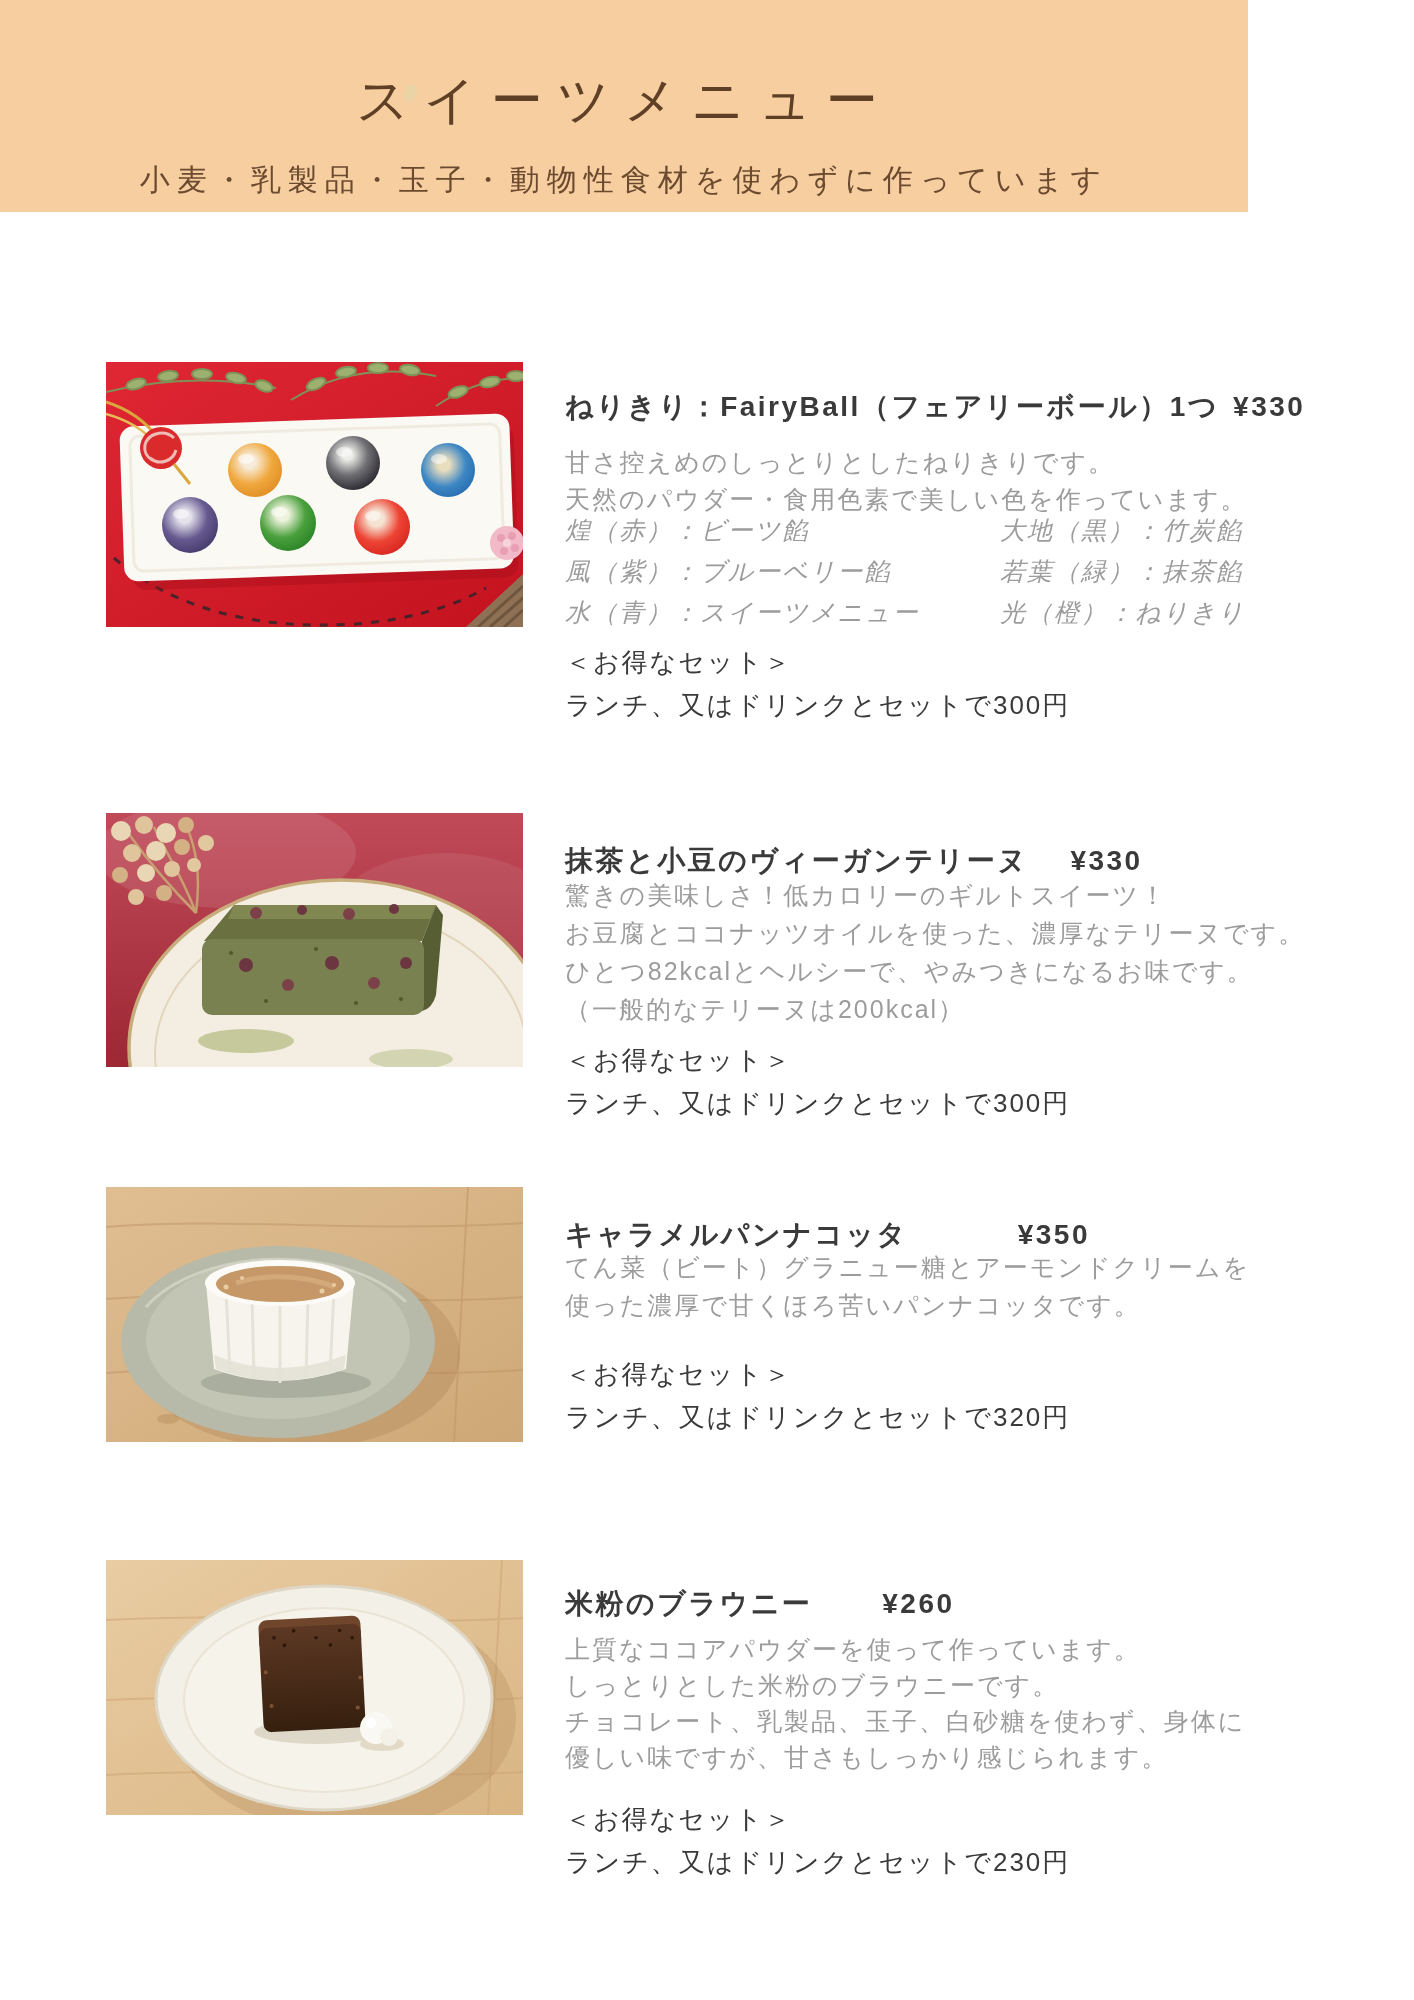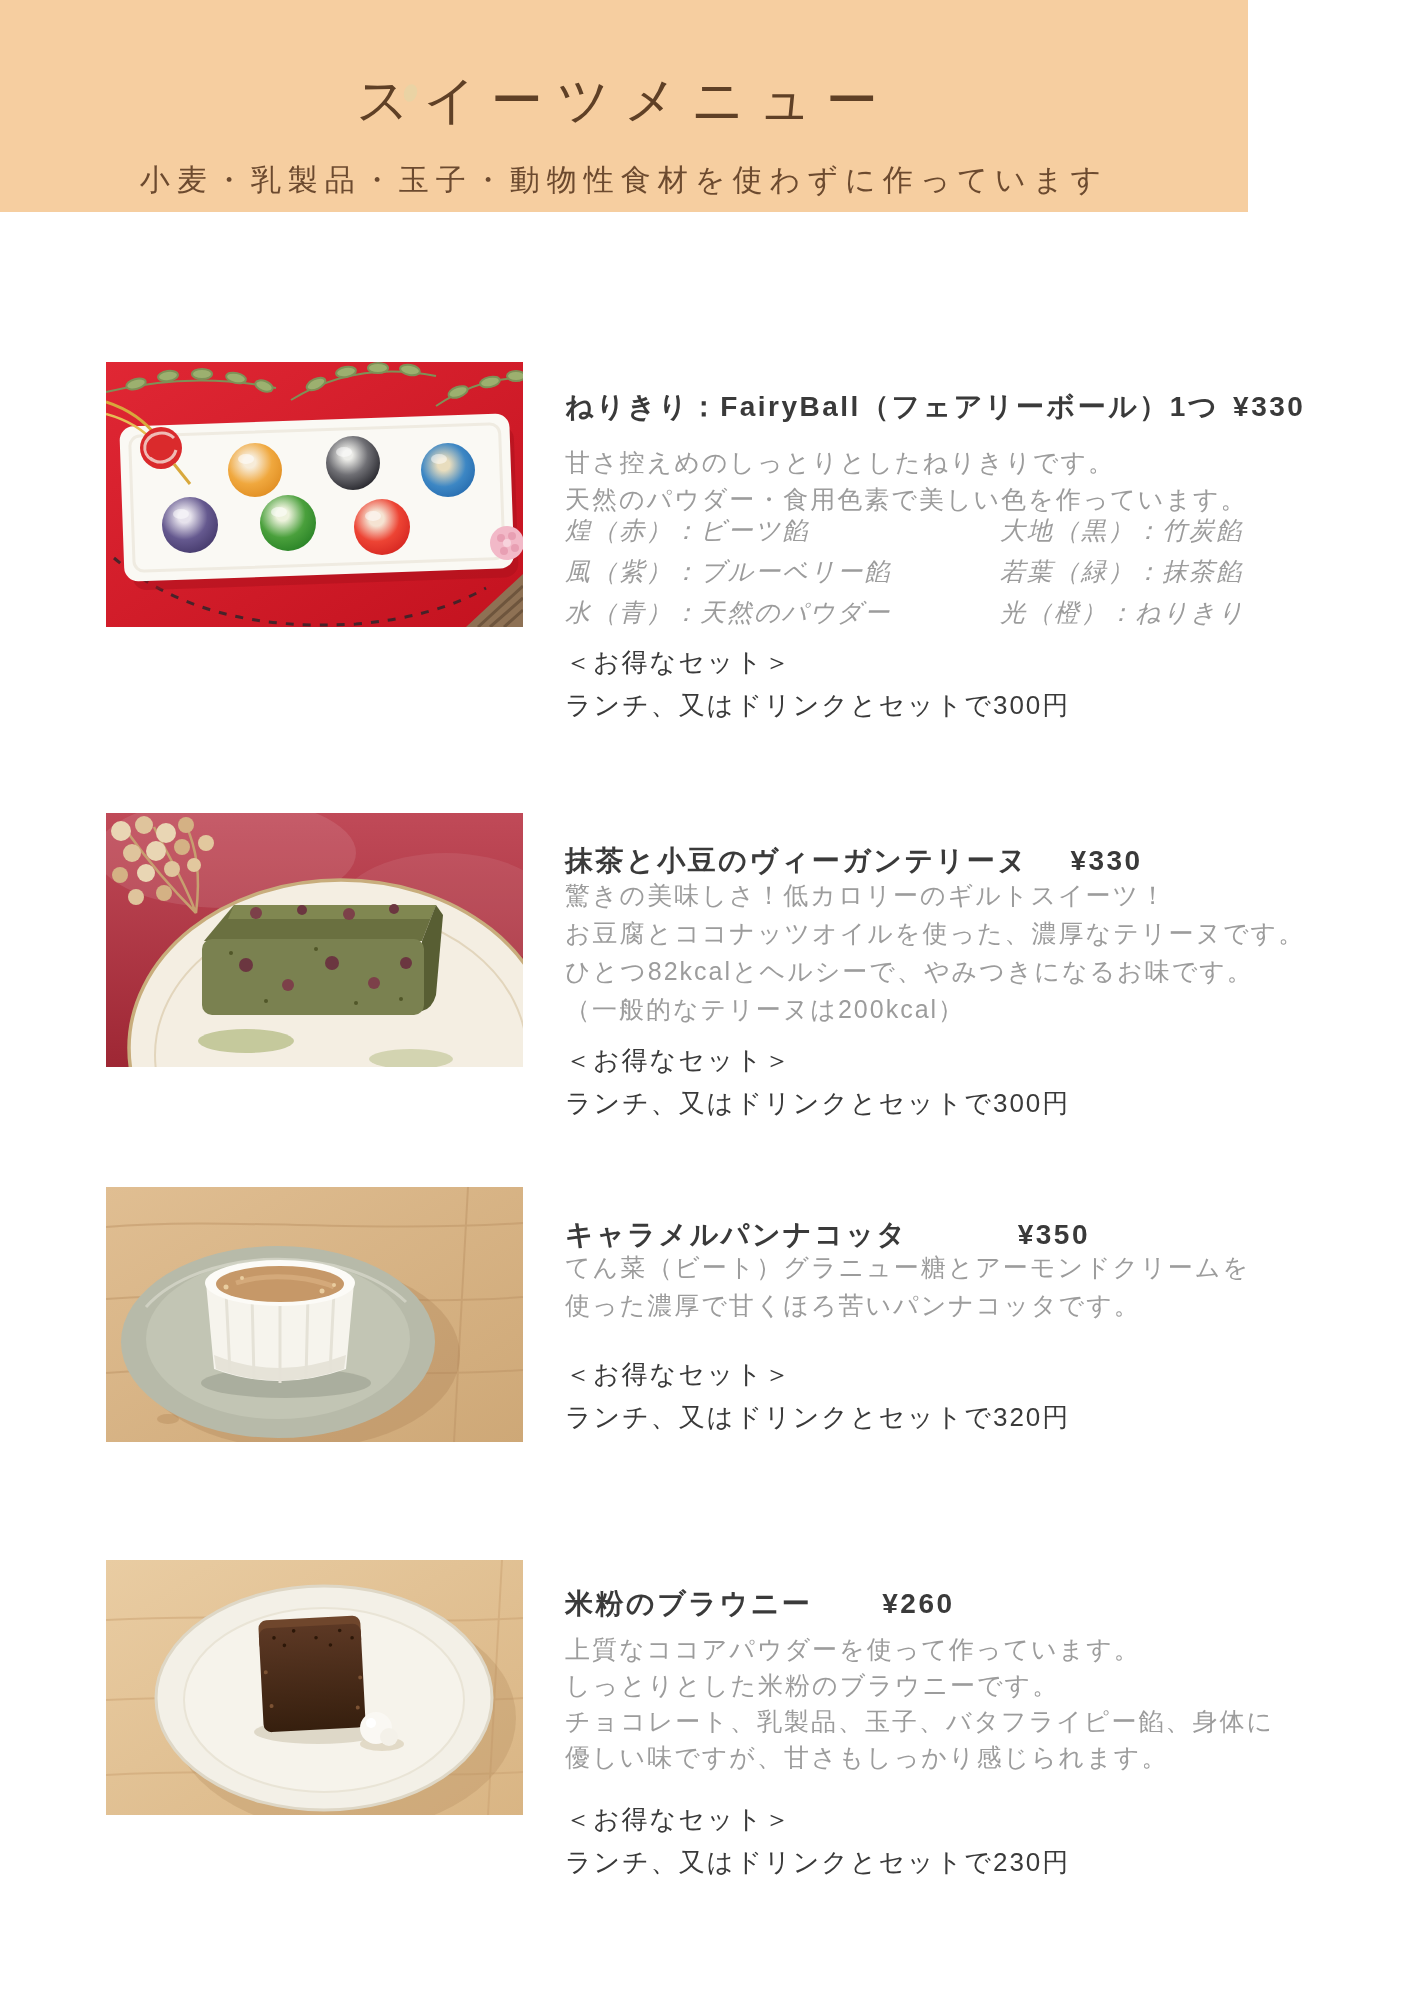--- a/index.html
+++ b/index.html
@@ -149,21 +149,21 @@
     </svg>
     <h2 class="title"><span>ねりきり：FairyBall（フェアリーボール）1つ</span><span class="price">¥330</span></h2>
     <div class="desc">
       <div>甘さ控えめのしっとりとしたねりきりです。</div>
       <div>天然のパウダー・食用色素で美しい色を作っています。</div>
     </div>
     <div class="flavors">
       <div>
         <div>煌（赤）：ビーツ餡</div>
         <div>風（紫）：ブルーベリー餡</div>
-        <div>水（青）：天然のパウダー</div>
+        <div>水（青）：スイーツメニュー</div>
       </div>
       <div class="col2">
         <div>大地（黒）：竹炭餡</div>
         <div>若葉（緑）：抹茶餡</div>
         <div>光（橙）：ねりきり</div>
       </div>
     </div>
     <div class="offer">
       <div>＜お得なセット＞</div>
       <div>ランチ、又はドリンクとセットで300円</div>
@@ -331,21 +331,21 @@
         <ellipse cx="276" cy="184" rx="22" ry="7" fill="#D5C9AF" opacity=".6"></ellipse>
         <circle cx="270" cy="168" r="16" fill="#FAF8F3"></circle>
         <circle cx="283" cy="177" r="9" fill="#F4F1E9"></circle>
         <circle cx="265" cy="163" r="5" fill="#FFFFFF"></circle>
       </g>
     </svg>
     <h2 class="title"><span>米粉のブラウニー</span><span class="price">¥260</span></h2>
     <div class="desc">
       <div>上質なココアパウダーを使って作っています。</div>
       <div>しっとりとした米粉のブラウニーです。</div>
-      <div>チョコレート、乳製品、玉子、バタフライピー餡、身体に</div>
+      <div>チョコレート、乳製品、玉子、白砂糖を使わず、身体に</div>
       <div>優しい味ですが、甘さもしっかり感じられます。</div>
     </div>
     <div class="offer">
       <div>＜お得なセット＞</div>
       <div>ランチ、又はドリンクとセットで230円</div>
     </div>
   </section>
 
 </div>
 

